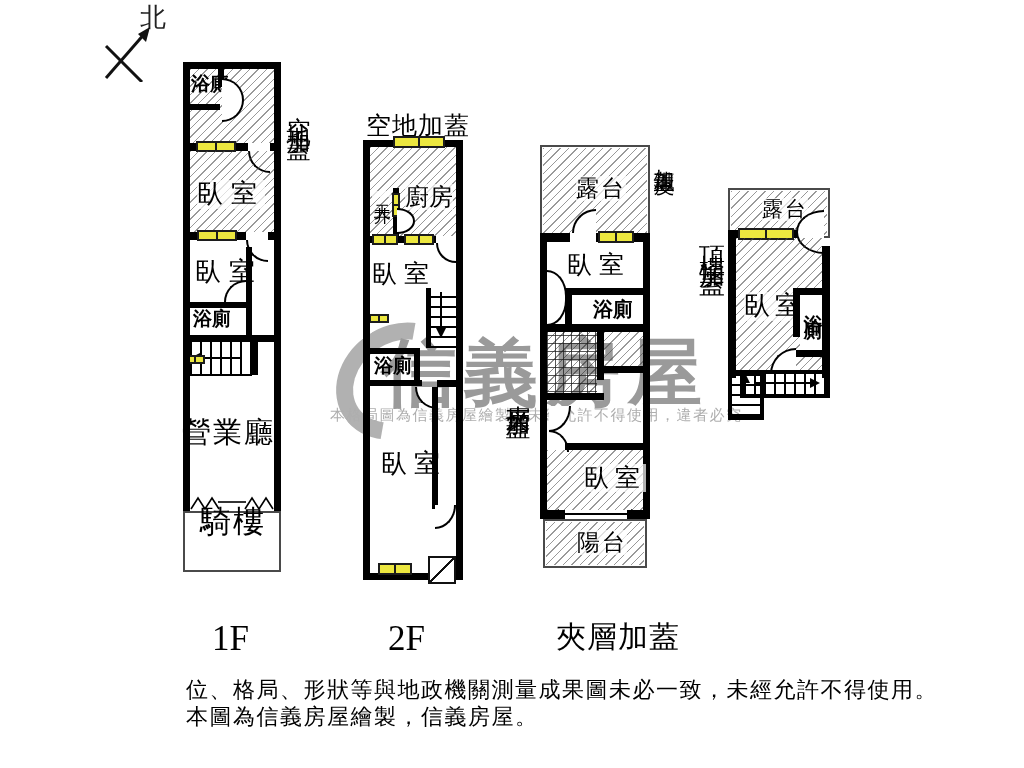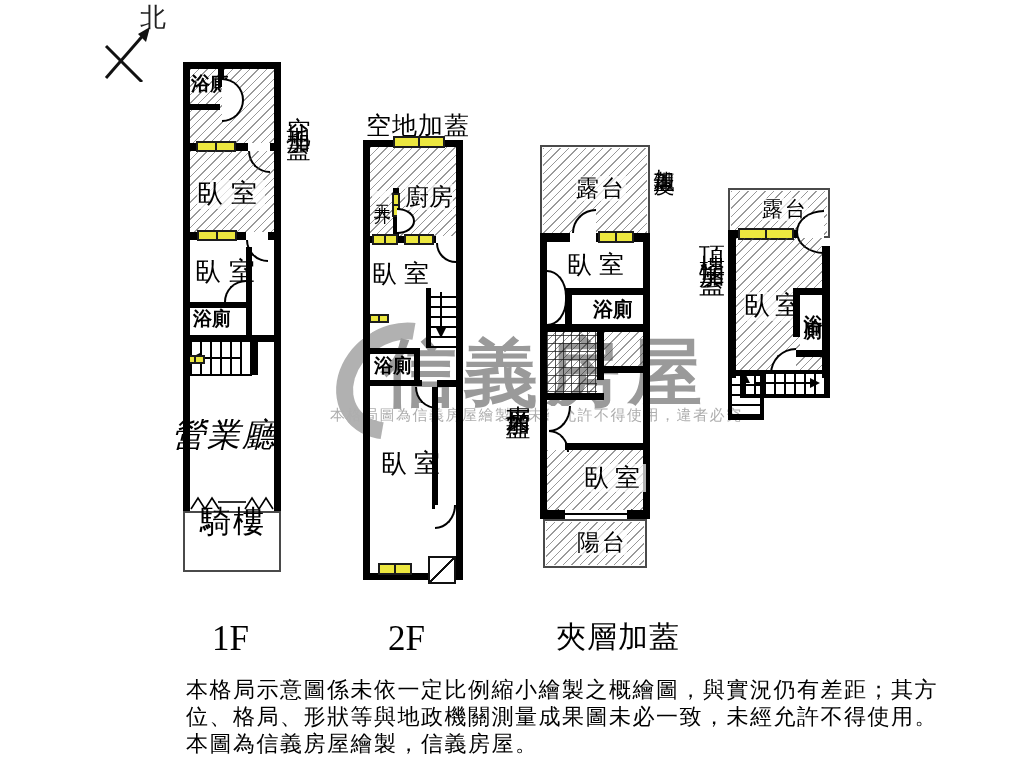--- a/index.html
+++ b/index.html
@@ -83,21 +83,21 @@
   <div class="lbl" style="left:193px;top:309px;font-size:19px;font-weight:bold;">浴廁</div>
   <div class="wall" style="left:190px;top:335px;width:84px;height:7px;"></div>
 
   <div class="stairsV" style="left:190px;top:342px;width:62px;height:33px;"></div>
   <div class="wall" style="left:198px;top:357px;width:44px;height:2px;"></div>
   <div class="tri" style="left:190px;top:353px;border-right:10px solid #000;border-top:5px solid transparent;border-bottom:5px solid transparent;"></div>
   <div class="winH" style="left:185px;top:355px;width:20px;height:9px;"></div>
   <div class="wall" style="left:252px;top:342px;width:6px;height:33px;"></div>
   <div class="wall" style="left:190px;top:374px;width:62px;height:2px;"></div>
 
-  <div class="lbl" style="left:172px;top:417px;font-size:33px;letter-spacing:2px;font-style:italic;">營業廳</div>
+  <div class="lbl" style="left:182px;top:417px;font-size:29px;letter-spacing:2px;">營業廳</div>
 
   <svg class="a" style="left:190px;top:495px;z-index:2;" width="84" height="18" viewBox="0 0 84 18">
     <polyline points="1,14 8,3 15,14 22,3 29,14" fill="none" stroke="#000" stroke-width="1.6"></polyline>
     <line x1="28" y1="7" x2="56" y2="7" stroke="#000" stroke-width="1.6"></line>
     <polyline points="55,14 62,3 69,14 76,3 83,14" fill="none" stroke="#000" stroke-width="1.6"></polyline>
   </svg>
 
   <div class="thinbox" style="left:183px;top:511px;width:98px;height:61px;"></div>
   <div class="lbl" style="left:200px;top:505px;font-size:31px;letter-spacing:2px;">騎樓</div>
 
@@ -212,18 +212,17 @@
 
   <div class="stairsV" style="left:740px;top:370px;width:90px;height:28px;border:4px solid #000;box-sizing:border-box;z-index:1;"></div>
   <div class="stairsH" style="left:728px;top:370px;width:36px;height:50px;border:4px solid #000;box-sizing:border-box;z-index:1;"></div>
   <div class="wall" style="left:756px;top:382px;width:54px;height:2px;background:#fff0;border-top:2px solid #000;z-index:1;"></div>
   <div class="tri" style="left:810px;top:378px;border-left:10px solid #000;border-top:5px solid transparent;border-bottom:5px solid transparent;z-index:1;"></div>
   <div class="tri" style="left:740px;top:373px;border-bottom:10px solid #000;border-left:5px solid transparent;border-right:5px solid transparent;z-index:1;"></div>
 
   <div class="lbl vtext" style="left:697px;top:226px;font-size:26px;letter-spacing:8px;z-index:1;">頂樓加蓋</div>
 
   <div class="lbl" style="left:186px;top:676px;font-size:22px;line-height:27px;letter-spacing:1.5px;z-index:2;">
-    <div>本格局示意圖係未依一定比例縮小繪製之概繪圖，與實況仍有差距；其方</div>
     <div>位、格局、形狀等與地政機關測量成果圖未必一致，未經允許不得使用。</div>
     <div>本圖為信義房屋繪製，信義房屋。</div>
   </div>
 
 </div>
 
 </body></html>

